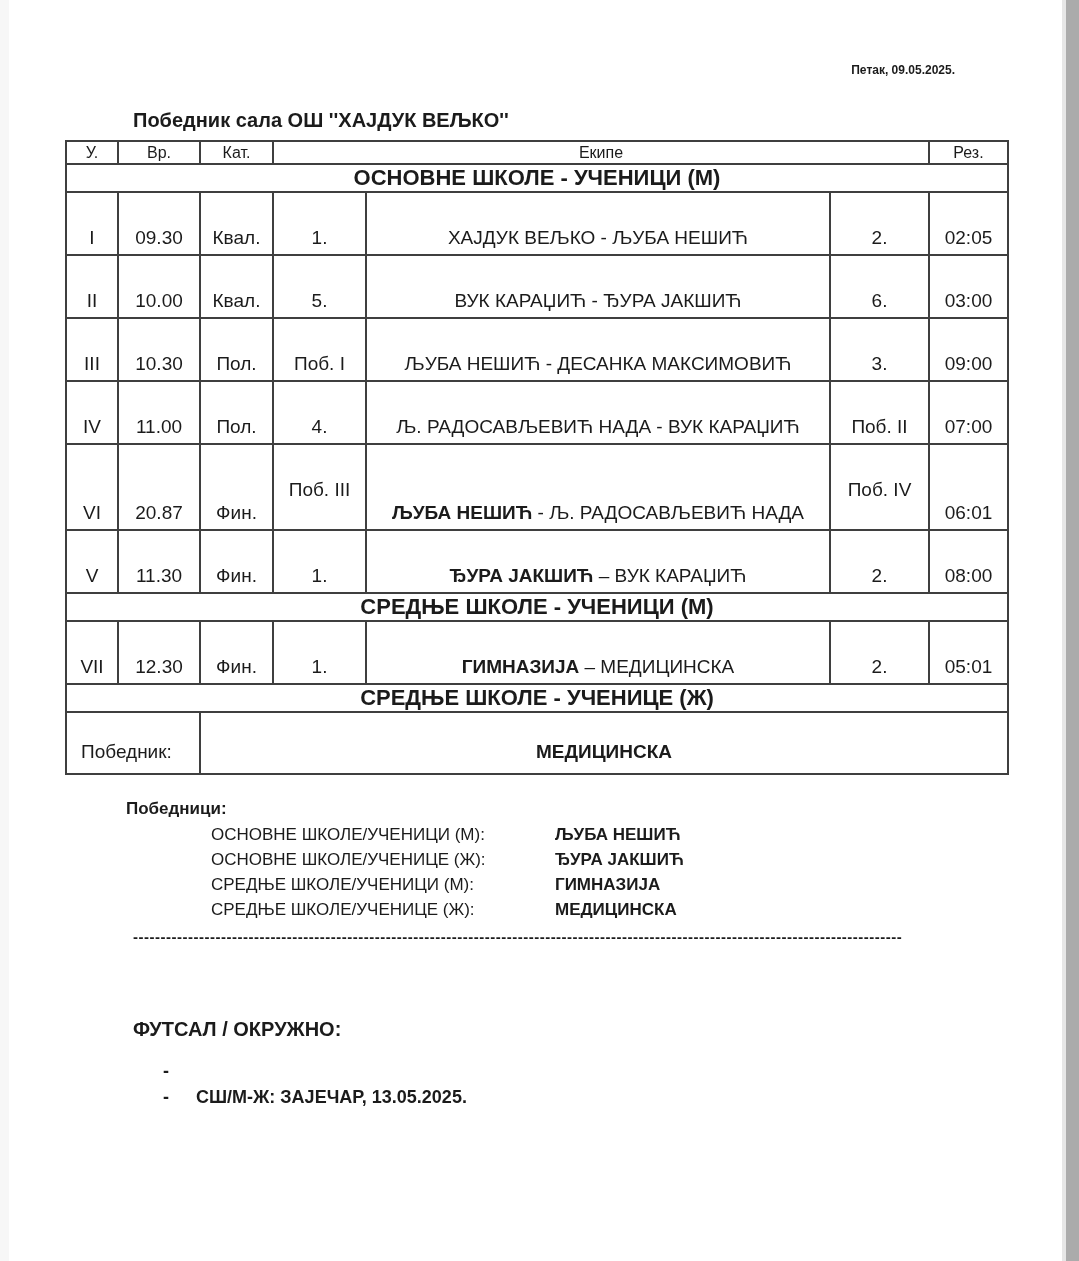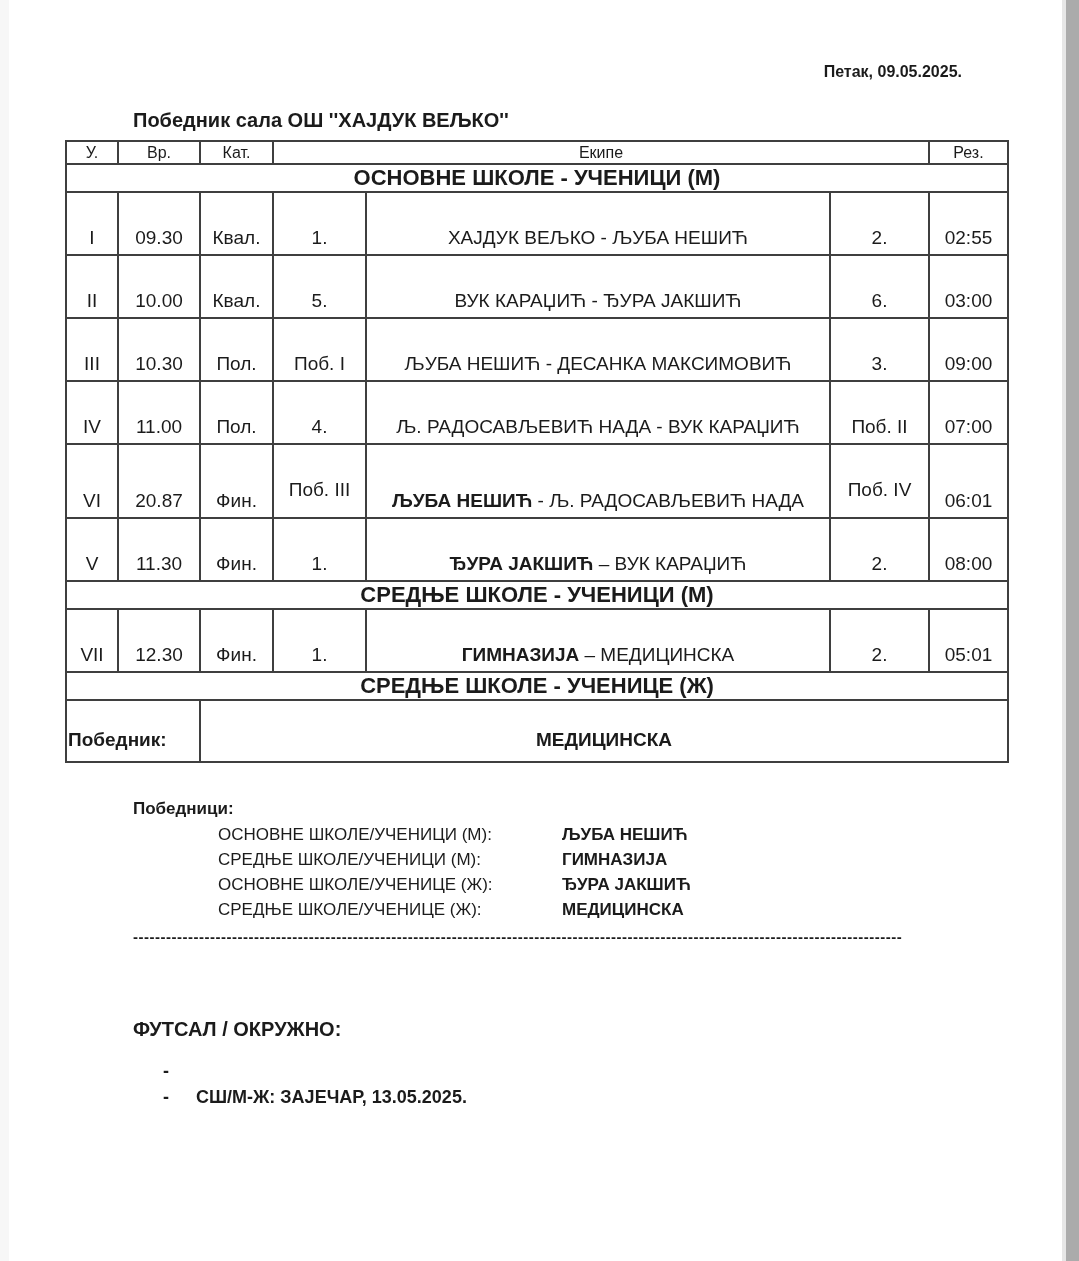--- a/index.html
+++ b/index.html
@@ -17,46 +17,46 @@
   .edge-left {
     position: absolute; left: 0; top: 0; width: 9px; height: 1261px;
     background: #f7f7f7;
   }
   .edge-right {
     position: absolute; right: 0; top: 0; width: 13px; height: 1261px;
     background: #ababab; border-left: 4px solid #e6e6e6;
   }
 
   .doc-date {
-    position: absolute; top: 63px; right: 117px;
-    font-size: 16px; font-weight: bold; white-space: nowrap;
+    position: absolute; top: 63px; right: 124px;
+    font-size: 12px; font-weight: bold; white-space: nowrap;
   }
   .doc-title {
     position: absolute; left: 133px; top: 109px;
     font-size: 20px; font-weight: bold; white-space: nowrap;
   }
 
   table.sched {
     position: absolute; left: 65px; top: 140px;
     width: 942px; border-collapse: collapse; table-layout: fixed;
   }
   table.sched td {
     border: 2px solid #3f3f3f; padding: 0; text-align: center;
     overflow: hidden; white-space: nowrap;
   }
   tr.hrow td { height: 21px; font-size: 16px; vertical-align: middle; }
   tr.srow td { height: 24px; font-size: 22px; font-weight: bold; vertical-align: middle; }
   tr.mrow td { height: 56px; font-size: 19px; vertical-align: bottom; padding-bottom: 5px; }
   tr.mrow td.teams .b { font-weight: bold; }
-  tr.mrow td.lift { padding-bottom: 16px; }
+  tr.mrow td.lift { padding-bottom: 28px; }
   tr.wrow td { height: 50px; font-size: 19px; vertical-align: bottom; padding-bottom: 10px; }
-  tr.wrow td.wlabel { text-align: left; padding-left: 1px; font-weight: bold; }
+  tr.wrow td.wlabel { text-align: left; padding-left: 14px; }
   tr.wrow td.wvalue { font-weight: bold; }
 
-  .winners { position: absolute; left: 133px; top: 799px; font-size: 17px; }
+  .winners { position: absolute; left: 126px; top: 799px; font-size: 17px; }
   .winners-heading { font-weight: bold; height: 26px; }
   .winner-line { position: relative; height: 25px; width: 820px; }
   .winner-line .wl-label { position: absolute; left: 85px; top: 0; white-space: nowrap; }
   .winner-line .wl-value { position: absolute; left: 429px; top: 0; font-weight: bold; white-space: nowrap; }
 
   .separator {
     position: absolute; left: 133px; top: 928px; width: 808px;
     overflow: hidden; white-space: nowrap;
     font-size: 15px; font-weight: bold; letter-spacing: 0.5px;
   }
@@ -104,21 +104,21 @@
       <td colspan="7">ОСНОВНЕ ШКОЛЕ - УЧЕНИЦИ (М)</td>
     </tr>
 
     <tr class="mrow">
       <td>I</td>
       <td>09.30</td>
       <td>Квал.</td>
       <td>1.</td>
       <td class="teams"><span class="b"></span><span>ХАЈДУК ВЕЉКО - ЉУБА НЕШИЋ</span></td>
       <td>2.</td>
-      <td>02:55</td>
+      <td>02:05</td>
     </tr>
 
     <tr class="mrow">
       <td>II</td>
       <td>10.00</td>
       <td>Квал.</td>
       <td>5.</td>
       <td class="teams"><span class="b"></span><span>ВУК КАРАЏИЋ - ЂУРА ЈАКШИЋ</span></td>
       <td>6.</td>
       <td>03:00</td>
@@ -190,26 +190,26 @@
   </tbody>
     </table>
 
   <div class="winners">
     <div class="winners-heading">Победници:</div>
     <div class="winner-line">
       <span class="wl-label">ОСНОВНЕ ШКОЛЕ/УЧЕНИЦИ (М):</span>
       <span class="wl-value">ЉУБА НЕШИЋ</span>
     </div>
     <div class="winner-line">
+      <span class="wl-label">ОСНОВНЕ ШКОЛЕ/УЧЕНИЦЕ (Ж):</span>
+      <span class="wl-value">ЂУРА ЈАКШИЋ</span>
+    </div>
+    <div class="winner-line">
       <span class="wl-label">СРЕДЊЕ ШКОЛЕ/УЧЕНИЦИ (М):</span>
       <span class="wl-value">ГИМНАЗИЈА</span>
-    </div>
-    <div class="winner-line">
-      <span class="wl-label">ОСНОВНЕ ШКОЛЕ/УЧЕНИЦЕ (Ж):</span>
-      <span class="wl-value">ЂУРА ЈАКШИЋ</span>
     </div>
     <div class="winner-line">
       <span class="wl-label">СРЕДЊЕ ШКОЛЕ/УЧЕНИЦЕ (Ж):</span>
       <span class="wl-value">МЕДИЦИНСКА</span>
     </div>
   </div>
 
   <div class="separator">--------------------------------------------------------------------------------------------------------------------------------------------</div>
 
   <div class="futsal-heading">ФУТСАЛ / ОКРУЖНО:</div>

